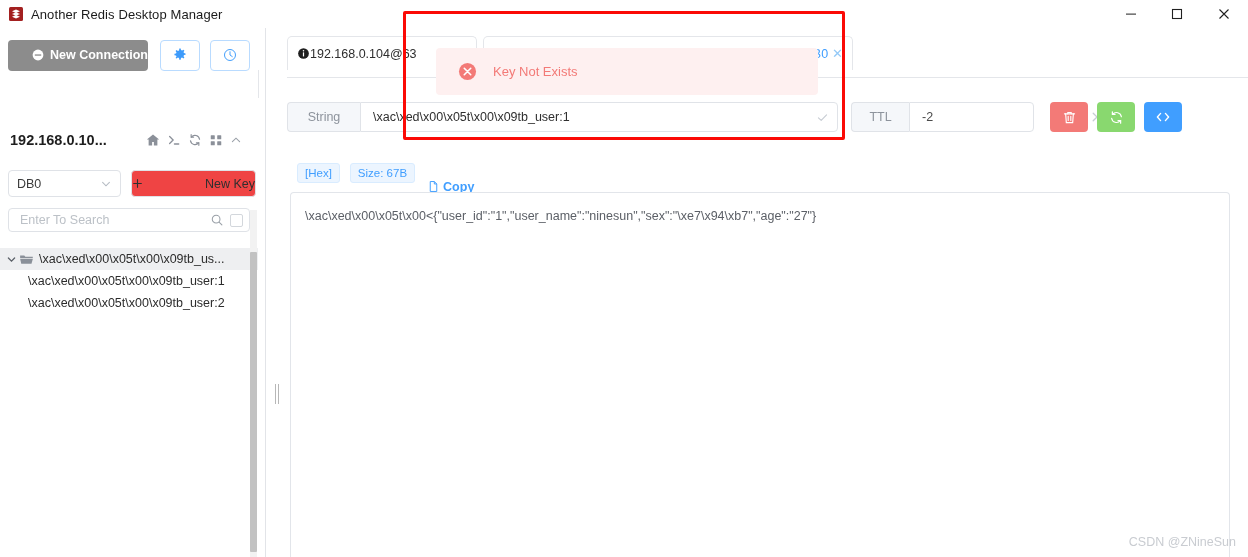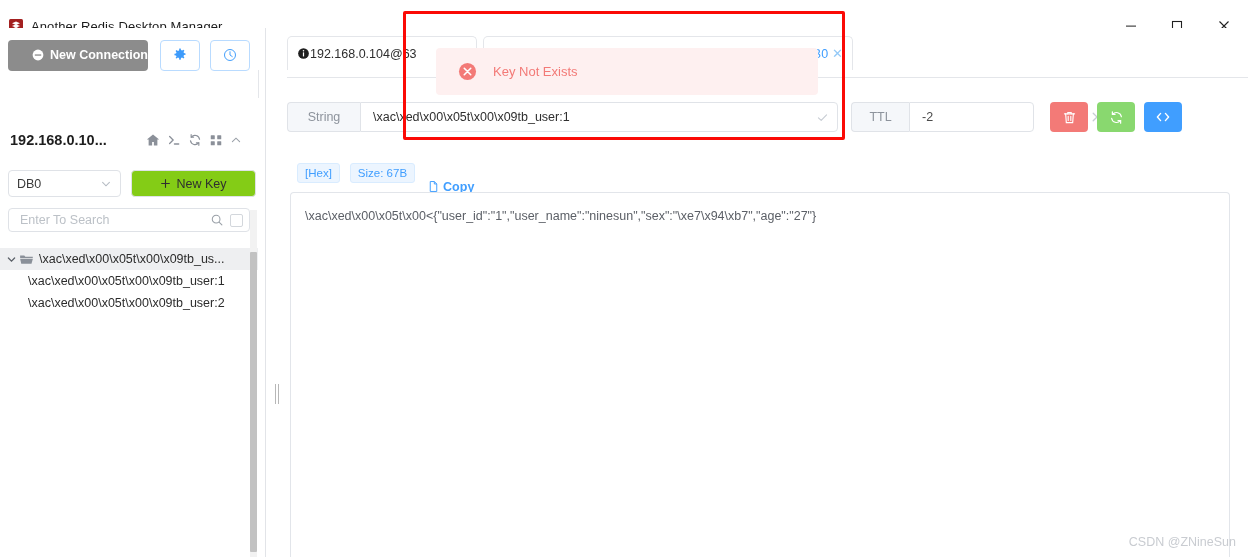--- a/index.html
+++ b/index.html
@@ -8,21 +8,21 @@
     width: 1248px; height: 557px;
     overflow: hidden;
     background: #ffffff;
     font-family: "Liberation Sans", sans-serif;
     -webkit-font-smoothing: antialiased;
   }
   #app { position: relative; width: 1248px; height: 557px; background: #fff; }
 
   
   #titlebar {
-    position: absolute; left: 0; top: 12px; width: 1248px; height: 28px;
+    position: absolute; left: 0; top: 0; width: 1248px; height: 28px;
     background: #ffffff;
     display: flex; align-items: center;
   }
   #app-logo {
     margin-left: 7px; width: 17px; height: 17px; flex: none;
     display: flex; align-items: center; justify-content: center;
   }
   #app-title {
     margin-left: 7px; font-size: 13px; color: #1b1b1b; letter-spacing: .1px;
     white-space: nowrap;
@@ -79,21 +79,21 @@
   
   #db-row { position: absolute; left: 0; top: 142px; width: 266px; height: 28px; display: flex; }
   #db-select {
     margin-left: 8px; width: 113px; height: 27px; border: 1px solid #dfe2e7; border-radius: 4px;
     background: #fff; display: flex; align-items: center; padding: 0 8px;
     font-size: 12.5px; color: #3a3a3a; cursor: pointer;
   }
   #db-select .caret { margin-left: auto; color: #b6bcc4; font-size: 10px; }
   #new-key-btn {
     margin-left: 10px; width: 125px; height: 27px; border: 1px solid #dfe2e7; border-radius: 4px;
-    background: #84cc16; display: flex; align-items: center; justify-content: center; gap: 5px;
+    background: #ef4444; display: flex; align-items: center; justify-content: space-between; gap: 5px;
     font-size: 12.5px; color: #2f2f2f; cursor: pointer;
   }
 
   
   #search-row { position: absolute; left: 8px; top: 180px; width: 242px; height: 24px; }
   #search-box {
     width: 242px; height: 24px; border: 1px solid #dfe2e7; border-radius: 4px; background: #fff;
     display: flex; align-items: center; padding: 0 6px 0 9px;
   }
   #search-input {

